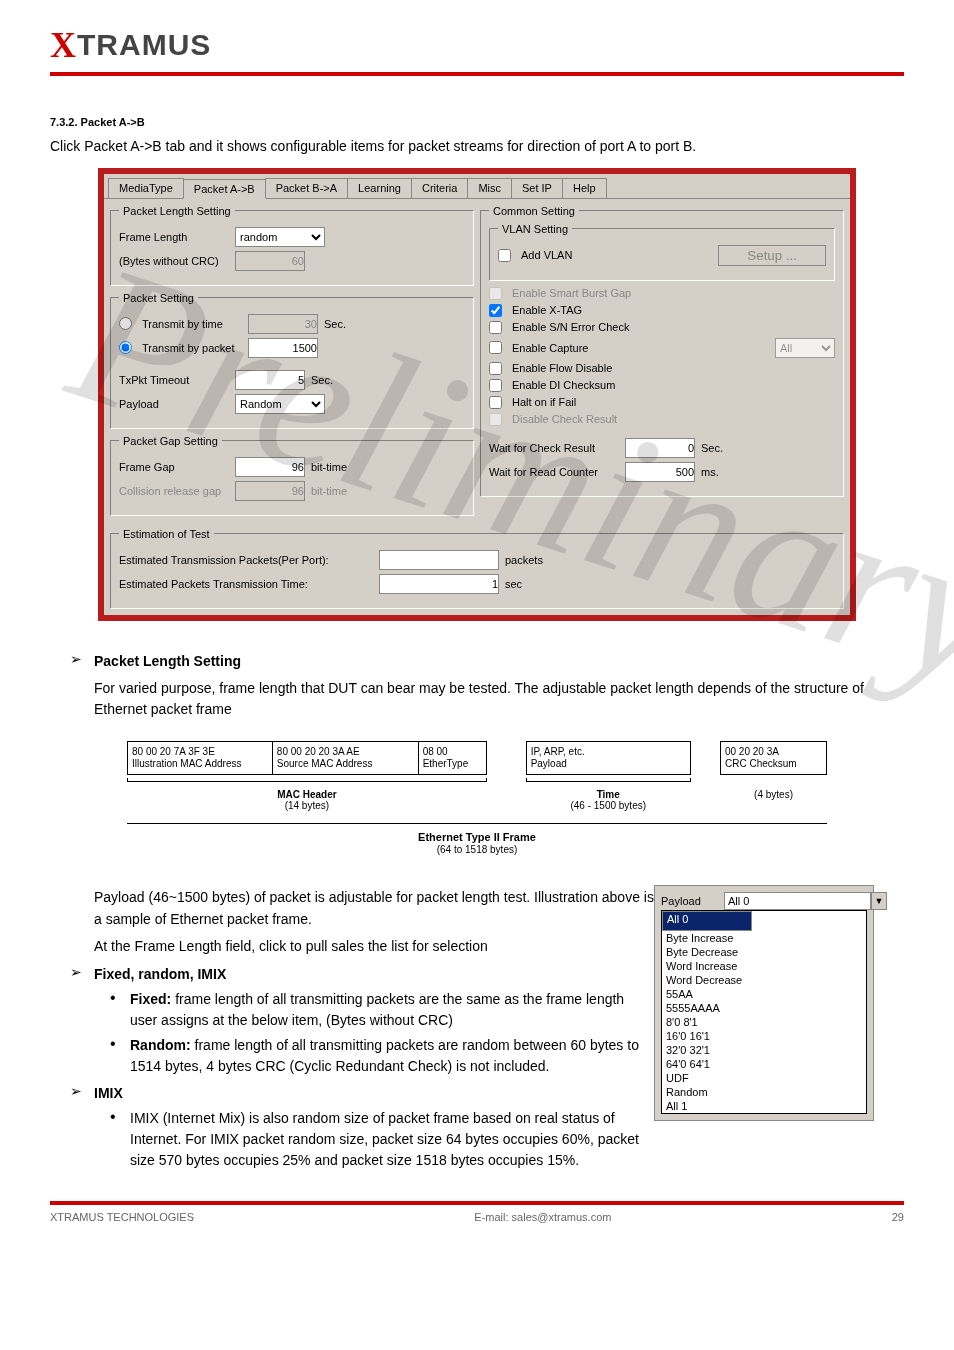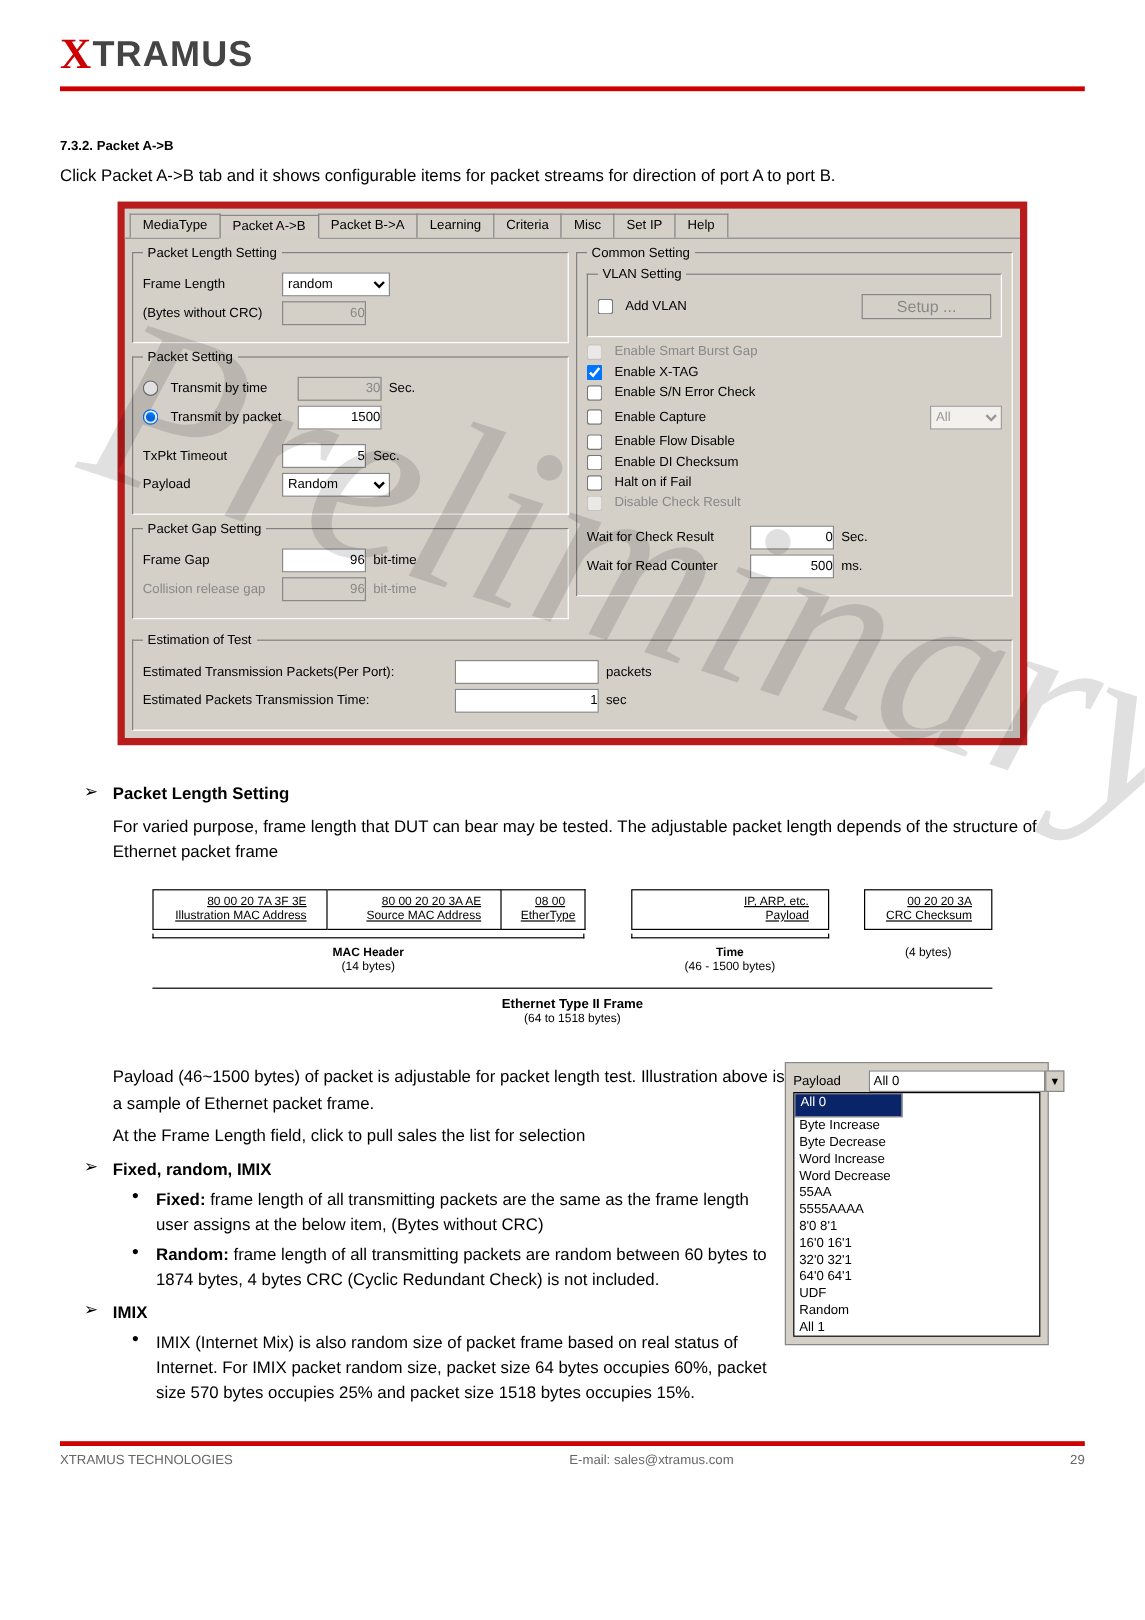--- a/index.html
+++ b/index.html
@@ -39,21 +39,21 @@
   .btn { background:#d4d0c8; border:1px solid #888; padding:2px 28px; }
   .btn.dis { color:#888; }
   .wide { width:120px; }
   .estrow { display:flex; align-items:center; margin:4px 0; }
   .estrow .lab { flex:0 0 260px; }
   .estrow .unit { margin-left:6px; }
 
   
   .frame-diagram { width: 700px; margin: 20px auto 30px auto; font-family: Arial,sans-serif; }
   .frame-row { display:flex; }
-  .frame-box { border:1px solid #000; padding:4px 16px; text-align:right; font-size:10px; line-height:1.2;text-decoration:underline; }
+  .frame-box { border:1px solid #000; padding:4px 4px; text-align:left; font-size:10px; line-height:1.2; }
   .frame-box.dmac { width:150px; }
   .frame-box.smac { width:150px; border-left:none; }
   .frame-box.et { width:70px; border-left:none; }
   .frame-gap { width:40px; }
   .frame-box.pl { width:170px; }
   .frame-gap2 { width:30px; }
   .frame-box.crc { width:110px; }
   .bracket-row { display:flex; margin-top:2px; }
   .bracket { text-align:center; font-size:10px; }
   .bracket .line { border-top:1px solid #000; height:8px; margin-top:4px; position:relative; }
@@ -319,21 +319,21 @@
       <div class="bullet">
         <span class="mark">➢</span>
         <span class="txt"><b>Fixed, random, IMIX</b></span>
       </div>
       <div class="subbullet">
         <span class="dot">•</span>
         <span class="txt"><span class="bold">Fixed: </span><span>frame length of all transmitting packets are the same as the frame length user assigns at the below item, (Bytes without CRC)</span></span>
       </div>
       <div class="subbullet">
         <span class="dot">•</span>
-        <span class="txt"><span class="bold">Random: </span><span>frame length of all transmitting packets are random between 60 bytes to 1874 bytes, 4 bytes CRC (Cyclic Redundant Check) is not included.</span></span>
+        <span class="txt"><span class="bold">Random: </span><span>frame length of all transmitting packets are random between 60 bytes to 1514 bytes, 4 bytes CRC (Cyclic Redundant Check) is not included.</span></span>
       </div>
 
       <div class="bullet">
         <span class="mark">➢</span>
         <span class="txt"><b>IMIX</b></span>
       </div>
       <div class="subbullet">
         <span class="dot">•</span>
         <span class="txt">IMIX (Internet Mix) is also random size of packet frame based on real status of Internet. For IMIX packet random size, packet size 64 bytes occupies 60%, packet size 570 bytes occupies 25% and packet size 1518 bytes occupies 15%.</span>
       </div>

